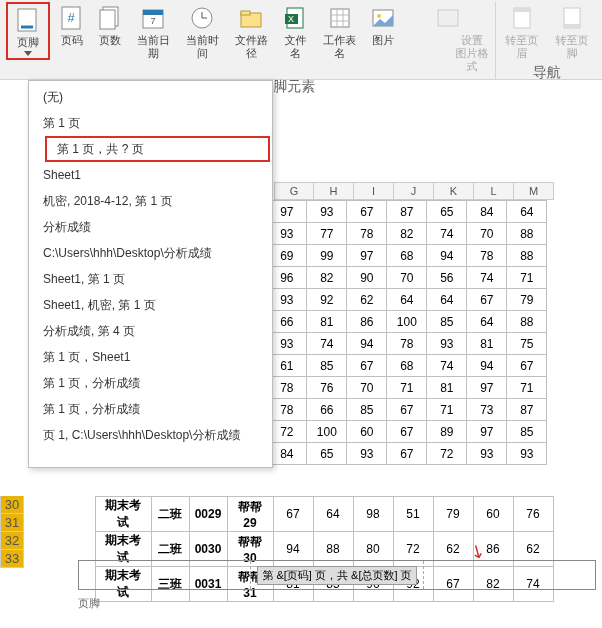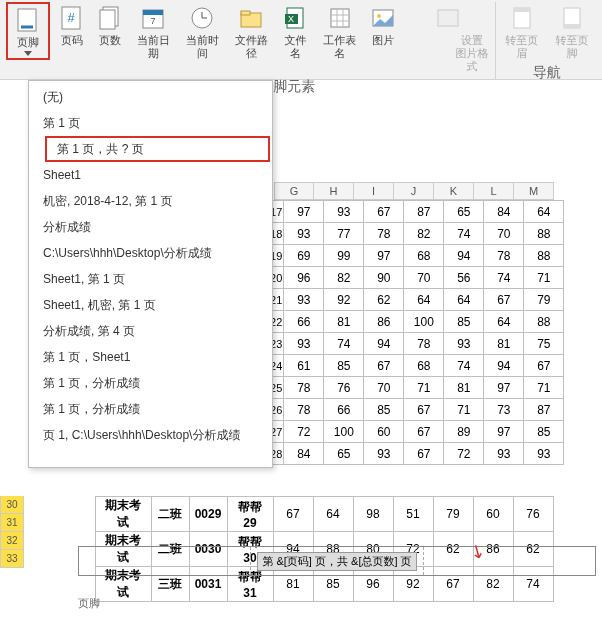--- a/index.html
+++ b/index.html
@@ -15,42 +15,42 @@
   .ribbon-group-label { font-size: 14px; color: #666; margin-top: auto; padding: 2px 0; }
   .highlight-red { border: 2px solid #d93025; }
   .chevron-down { width:0; height:0; border-left:4px solid transparent; border-right:4px solid transparent; border-top:5px solid #555; margin-top:2px; }
 
   .dropdown { position: absolute; top: 80px; left: 28px; width: 245px; background: #fff; border: 1px solid #bdbdbd; box-shadow: 2px 2px 6px rgba(0,0,0,0.2); z-index: 10; padding: 3px 2px; }
   .dropdown-item { padding: 4px 12px; font-size: 12px; color: #333; cursor: pointer; white-space: nowrap; overflow: hidden; line-height: 1.5; }
   .dropdown-item.sel { border: 2px solid #d93025; padding: 2px 10px; margin-left: 14px; }
 
   .sheet-area { position: absolute; top: 78px; left: 0; right: 0; bottom: 0; }
   .rowhead-strip { position: absolute; left: 0; top: 418px; width: 24px; }
-  .rowhead { height: 18px; border: 1px solid #ccc; border-top: none; background: #fde047; color: #555; font-size: 10px; display: flex; align-items: center; justify-content: center; }
+  .rowhead { height: 18px; border: 1px solid #ccc; border-top: none; background: #eab308; color: #555; font-size: 13px; display: flex; align-items: center; justify-content: center; }
 
   .colheaders { position: absolute; top: 104px; left: 274px; display: flex; }
   .colheader { width: 40px; height: 18px; border: 1px solid #ccc; border-left: none; background: #f4f4f4; color: #555; font-size: 11px; display: flex; align-items: center; justify-content: center; }
   .colheader:first-child { border-left: 1px solid #ccc; }
 
-  .grid { position: absolute; top: 122px; left: 263px; }
+  .grid { position: absolute; top: 122px; left: 246px; }
   .grid table { border-collapse: collapse; }
   .grid td { border: 1px solid #bfbfbf; width: 40px; height: 22px; text-align: center; font-size: 12px; color: #000; }
   .grid td.f { width: 20px; border-right: none; text-align: right; padding-right: 1px; font-size:11px; }
 
   .lower-grid { position: absolute; top: 418px; left: 41px; }
   .lower-grid table { border-collapse: collapse; }
   .lower-grid td { border: 1px solid #bfbfbf; height: 18px; text-align: center; font-size: 12px; color: #000; padding: 0 4px; }
   .lower-grid .left-gap { width: 54px; border: none; }
   .lower-grid .c-exam { width: 56px; font-weight: 600; }
   .lower-grid .c-class { width: 38px; font-weight: 600; }
   .lower-grid .c-id { width: 38px; font-weight: bold; }
   .lower-grid .c-name { width: 46px; font-weight: bold; }
   .lower-grid .c-num { width: 40px; }
 
-  .footer-box { position: absolute; top: 468px; left: 78px; right: 6px; border: 1px solid #888; height: 30px; display:flex; }
+  .footer-box { position: absolute; top: 482px; left: 78px; right: 6px; border: 1px solid #888; height: 30px; display:flex; }
   .footer-cell { flex:1; border-right:1px dashed #aaa; display:flex; align-items:center; justify-content:center; }
   .footer-cell:last-child { border-right:none; }
   .footer-code { background:#ddd; border:1px solid #999; padding:1px 4px; font-size:11px; }
   .footer-label { position:absolute; top:518px; left:78px; font-size:11px; color:#666; }
   .arrow-red { position:absolute; top:462px; left:470px; color:#d93025; font-size:18px; transform:rotate(30deg); }
 </style>
 </head>
 <body>
 
 <div class="ribbon">

